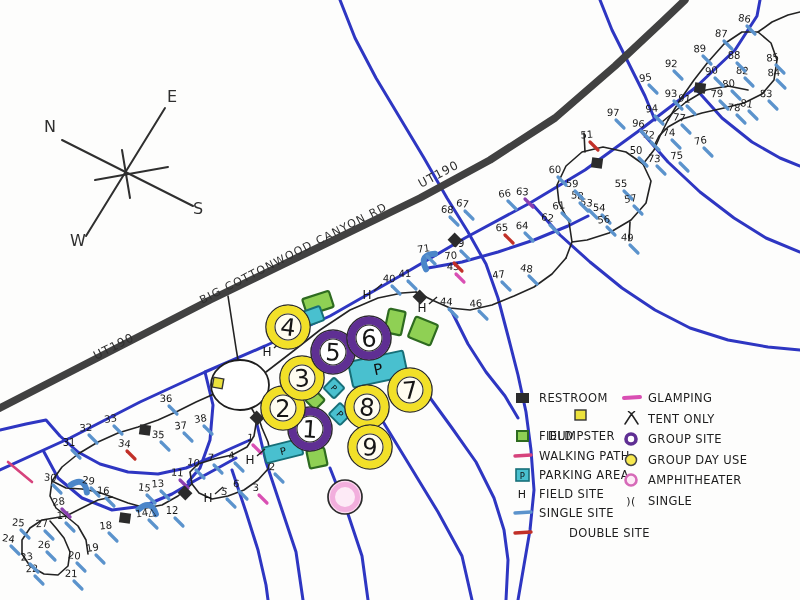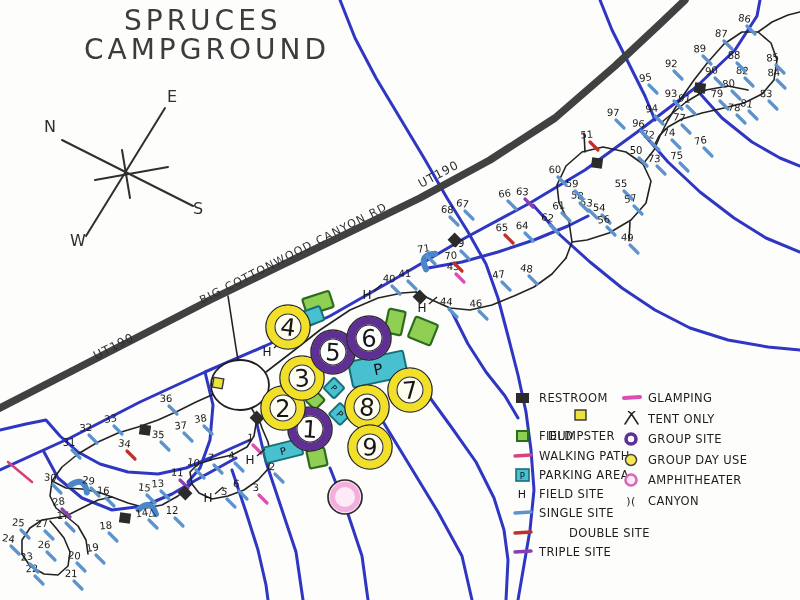--- a/index.html
+++ b/index.html
@@ -565,24 +565,20 @@
         <line x1="62" y1="140" x2="193" y2="206" stroke="#2f2f2f" stroke-width="2" stroke-linecap="round"></line>
         <line x1="165" y1="108" x2="86" y2="236" stroke="#2f2f2f" stroke-width="2" stroke-linecap="round"></line>
         <line x1="122" y1="150" x2="130" y2="198" stroke="#2f2f2f" stroke-width="2" stroke-linecap="round"></line>
         <line x1="95" y1="180" x2="168" y2="167" stroke="#2f2f2f" stroke-width="2" stroke-linecap="round"></line>
         <text x="50" y="132" font-size="16" fill="#2f2f2f" text-anchor="middle">N</text>
         <text x="172" y="102" font-size="16" fill="#2f2f2f" text-anchor="middle">E</text>
         <text x="198" y="214" font-size="16" fill="#2f2f2f" text-anchor="middle">S</text>
         <text x="78" y="246" font-size="16" fill="#2f2f2f" text-anchor="middle">W</text>
       </g>
     </svg>
-  <div class="title">
-    <div class="l1">SPRUCES</div>
-    <div class="l2">CAMPGROUND</div>
-  </div>
   <div id="legend">
       <div class="legend-col" style="left: 513px; top: 388px;">
         <div class="legend-item" style="height: 19.3px;">
           <svg width="20" height="16">
             <rect x="3" y="3" width="13" height="10" fill="#2b2b2b"></rect>
           </svg>
           <span>RESTROOM</span>
         </div>
         <div class="legend-item" style="height: 19.3px; flex-direction: column;">
           <svg width="20" height="16">
@@ -620,26 +616,20 @@
             <line x1="2" y1="8" x2="18" y2="7" stroke="#5b93cc" stroke-width="3.4" stroke-linecap="round"></line>
           </svg>
           <span>SINGLE SITE</span>
         </div>
         <div class="legend-item" style="height: 19.3px; gap: 36px;">
           <svg width="20" height="16">
             <line x1="2" y1="8" x2="18" y2="7" stroke="#c13028" stroke-width="3.4" stroke-linecap="round"></line>
           </svg>
           <span>DOUBLE SITE</span>
         </div>
-        <div class="legend-item" style="height: 19.3px;">
-          <svg width="20" height="16">
-            <line x1="2" y1="8" x2="18" y2="7" stroke="#8a3fb0" stroke-width="3.4" stroke-linecap="round"></line>
-          </svg>
-          <span>TRIPLE SITE</span>
-        </div>
       </div>
       <div class="legend-col" style="left: 622px; top: 388px;">
         <div class="legend-item" style="height: 20.5px;">
           <svg width="20" height="16">
             <line x1="2" y1="8" x2="18" y2="7" stroke="#d94fb3" stroke-width="4" stroke-linecap="round"></line>
           </svg>
           <span>GLAMPING</span>
         </div>
         <div class="legend-item" style="height: 20.5px;">
           <svg width="20" height="16">
@@ -662,17 +652,17 @@
         <div class="legend-item" style="height: 20.5px;">
           <svg width="20" height="16">
             <circle cx="9" cy="8" r="5.5" fill="#fdeaf6" stroke="#d66ab8" stroke-width="2.6"></circle>
           </svg>
           <span>AMPHITHEATER</span>
         </div>
         <div class="legend-item" style="height: 20.5px;">
           <svg width="20" height="16">
             <text x="9" y="12" font-size="11" fill="#222" text-anchor="middle" font-family="&quot;DejaVu Sans&quot;,sans-serif">)(</text>
           </svg>
-          <span>CANYON</span>
+          <span>SINGLE</span>
         </div>
       </div>
     </div>
 </div>
 
 </body></html>

